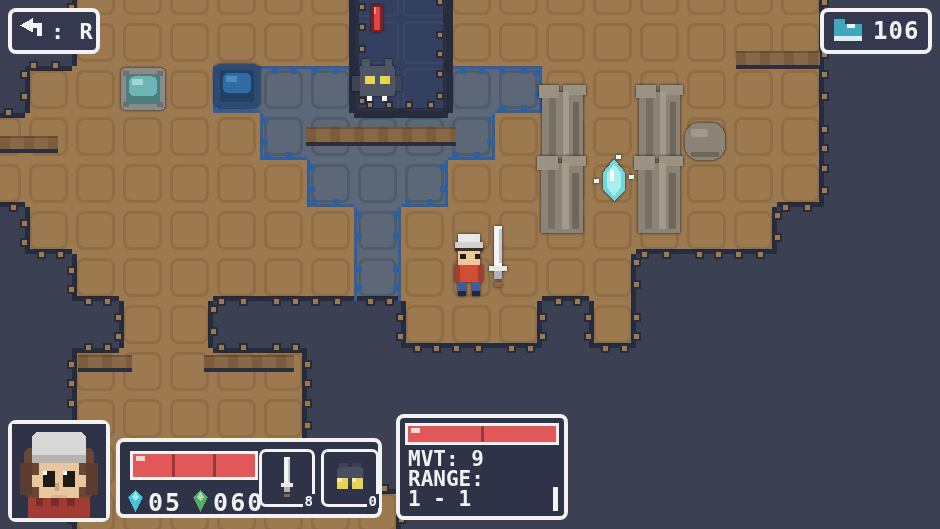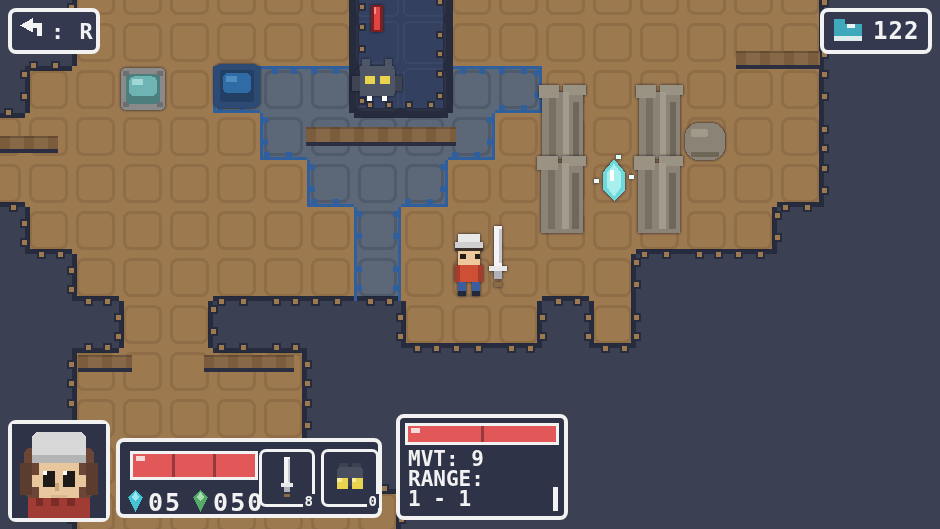--- a/index.html
+++ b/index.html
@@ -505,21 +505,21 @@
 
   <div class="hud-box" id="tr-box">
     <span>
       <svg width="34" height="24" viewBox="0 0 16 11" shape-rendering="crispEdges">
         <rect x="1" y="1" width="5" height="8" fill="#3fa8bc"></rect>
         <rect x="4" y="3" width="10" height="6" fill="#3fa8bc"></rect>
         <rect x="7" y="3" width="4" height="2" fill="#e8f2f2"></rect>
         <rect x="1" y="9" width="13" height="2" fill="#dcecec"></rect>
       </svg>
     </span>
-    <span class="hud-text">122</span>
+    <span class="hud-text">106</span>
   </div>
 
   <div class="hud-box" id="portrait-box">
     <span>
       <svg viewBox="0 0 24 24" width="94" height="94" shape-rendering="crispEdges">
         <rect x="0" y="0" width="24" height="24" fill="#2f3347"></rect>
         <rect x="3" y="6" width="18" height="13" rx="2" fill="#6b4636"></rect>
         <rect x="2" y="10" width="3" height="8" fill="#5c3c2e"></rect>
         <rect x="19" y="10" width="3" height="8" fill="#5c3c2e"></rect>
         <rect x="5" y="2" width="14" height="7" rx="2" fill="#d8d8d8"></rect>
@@ -556,21 +556,21 @@
           <polygon points="4,1 6,4 4,6 2,4" fill="#9fe8f0"></polygon>
         </svg>
       </span>
       <span class="hud-text">05</span>
       <span style="margin-left:6px;">
         <svg width="15" height="22" viewBox="0 0 8 12" shape-rendering="crispEdges">
           <polygon points="4,0 8,4 4,12 0,4" fill="#55aa66"></polygon>
           <polygon points="4,1 6,4 4,6 2,4" fill="#a8dcb0"></polygon>
         </svg>
       </span>
-      <span class="hud-text">050</span>
+      <span class="hud-text">060</span>
     </div>
     <div class="slot" id="slot-0">
       <span>
         <svg width="16" height="42" viewBox="0 0 9 24" shape-rendering="crispEdges">
           <rect x="3" y="0" width="3" height="15" fill="#f4f4f4"></rect>
           <rect x="5" y="1" width="1" height="13" fill="#c8c8d0"></rect>
           <rect x="1" y="15" width="7" height="2" fill="#e8e8e8"></rect>
           <rect x="3" y="17" width="3" height="3" fill="#b0b0b8"></rect>
           <rect x="3" y="21" width="3" height="2" fill="#8a6a45"></rect>
         </svg>

